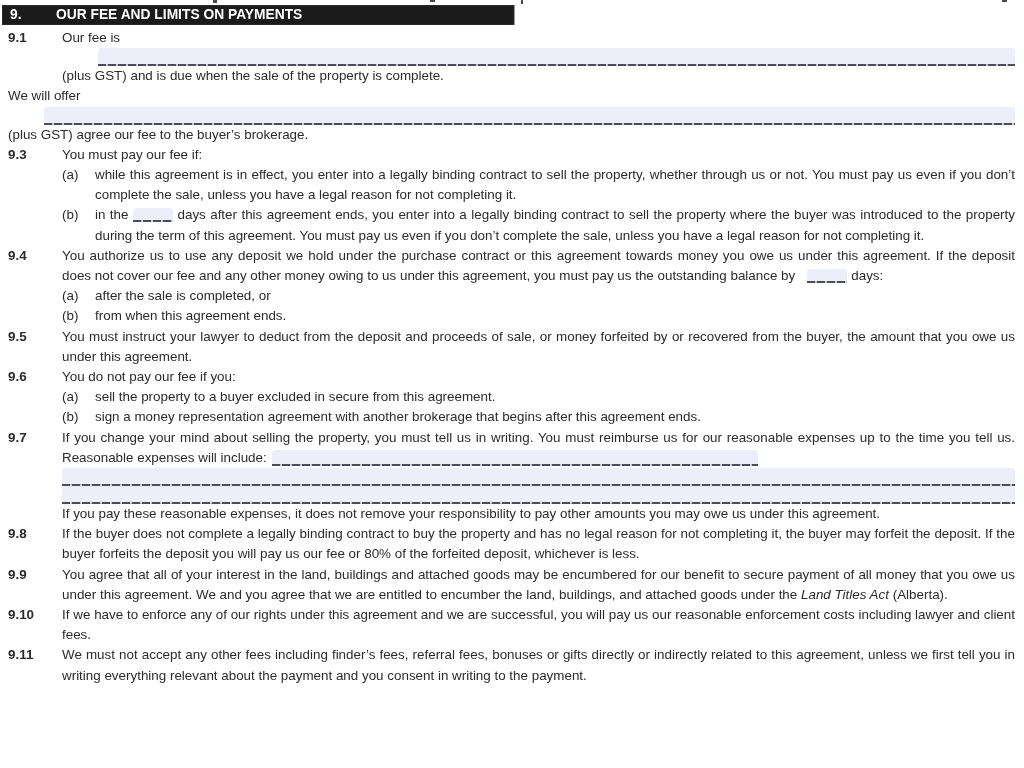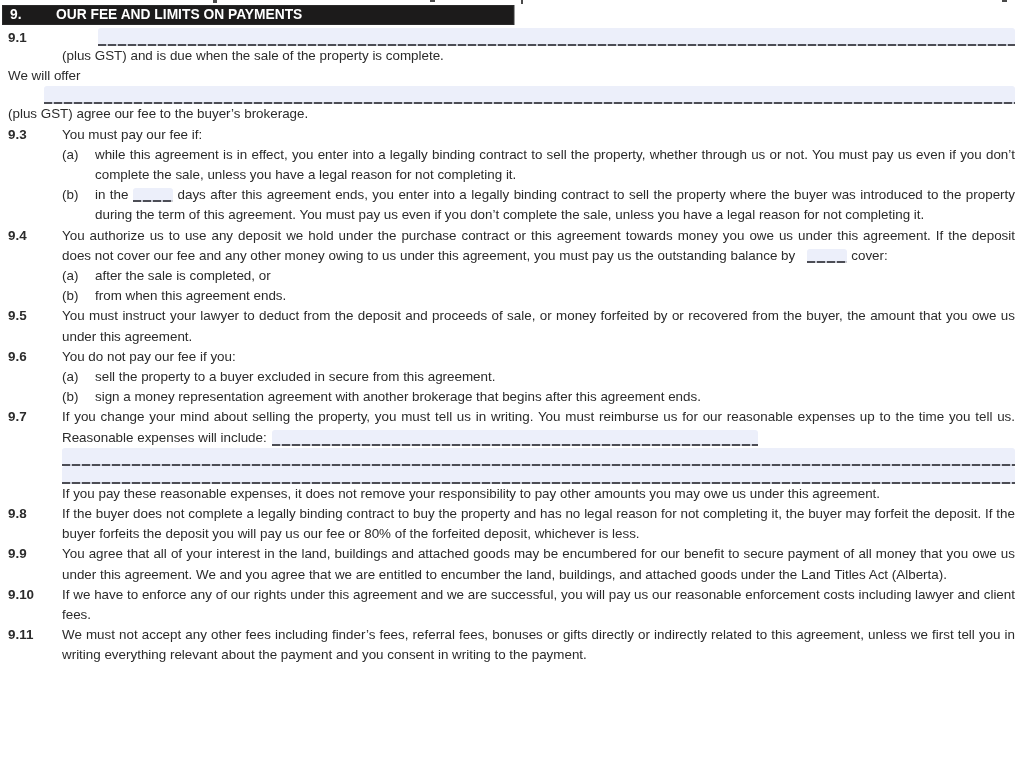--- a/index.html
+++ b/index.html
@@ -38,38 +38,39 @@
     background:repeating-linear-gradient(90deg,#4c4d55 0 8px, rgba(76,77,85,.25) 8px 10px);
   }
   .field.line { margin-left:36px; }
   .field.band { margin-left:0; }
   .field.inline {
     display:inline-block; width:486px; height:16px; vertical-align:-4px; margin-left:4px;
   }
   .field.small {
     display:inline-block; width:40px; height:14px; vertical-align:-3px; margin:0 4px;
   }
-  .it { }
+  .it { font-style:italic; }
 </style>
 </head>
 <body>
 
 <div class="frag f1"></div>
 <div class="frag f2"></div>
 <div class="frag f3"></div>
 <div class="frag f4"></div>
 
 <div class="secbar">
   <span class="num">9.</span>
   <span>OUR FEE AND LIMITS ON PAYMENTS</span>
 </div>
 
 <div class="clause">
   <div class="cnum">9.1</div>
   <div class="cbody">
+    <div>Our fee is</div>
     <div class="field line"></div>
     <div>(plus GST) and is due when the sale of the property is complete.</div>
   </div>
 </div>
 
 <div class="clause">
   <div class="cbody">
     <div>We will offer</div>
     <div class="field line"></div>
     <div>(plus GST) agree our fee to the buyer’s brokerage.</div>
@@ -87,21 +88,21 @@
     <div class="sub">
       <div class="snum">(b)</div>
       <div class="stext j"><span style="margin-right: 1px;">in the</span><span class="field small"></span><span>days after this agreement ends, you enter into a legally binding contract to sell the property where the buyer was introduced to the property during the term of this agreement. You must pay us even if you don’t complete the sale, unless you have a legal reason for not completing it.</span></div>
     </div>
   </div>
 </div>
 
 <div class="clause">
   <div class="cnum">9.4</div>
   <div class="cbody">
-    <div class="j"><span style="margin-right: 8px;">You authorize us to use any deposit we hold under the purchase contract or this agreement towards money you owe us under this agreement. If the deposit does not cover our fee and any other money owing to us under this agreement, you must pay us the outstanding balance by</span><span class="field small"></span><span>cover:</span></div>
+    <div class="j"><span style="margin-right: 8px;">You authorize us to use any deposit we hold under the purchase contract or this agreement towards money you owe us under this agreement. If the deposit does not cover our fee and any other money owing to us under this agreement, you must pay us the outstanding balance by</span><span class="field small"></span><span>days:</span></div>
     <div class="sub">
       <div class="snum">(a)</div>
       <div class="stext">after the sale is completed, or</div>
     </div>
     <div class="sub">
       <div class="snum">(b)</div>
       <div class="stext">from when this agreement ends.</div>
     </div>
   </div>
 </div>

